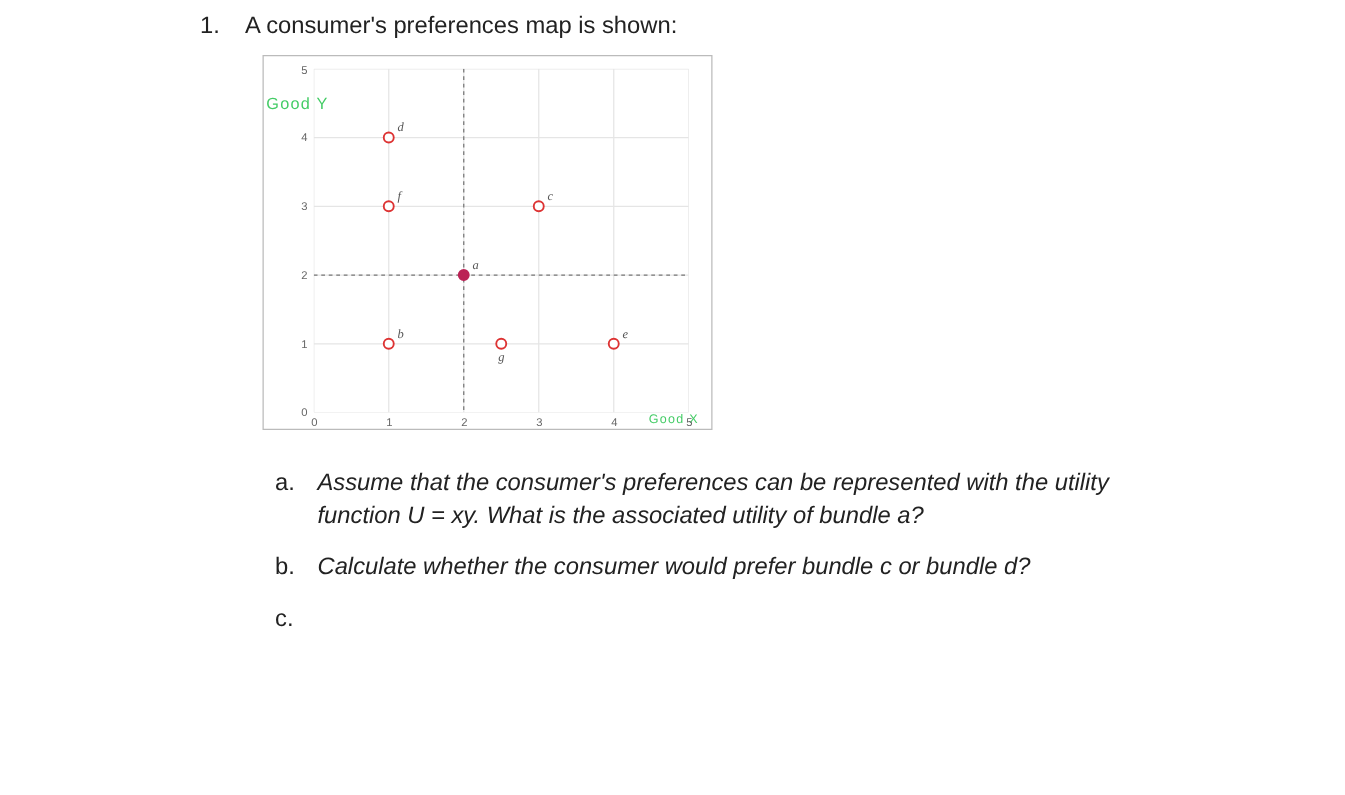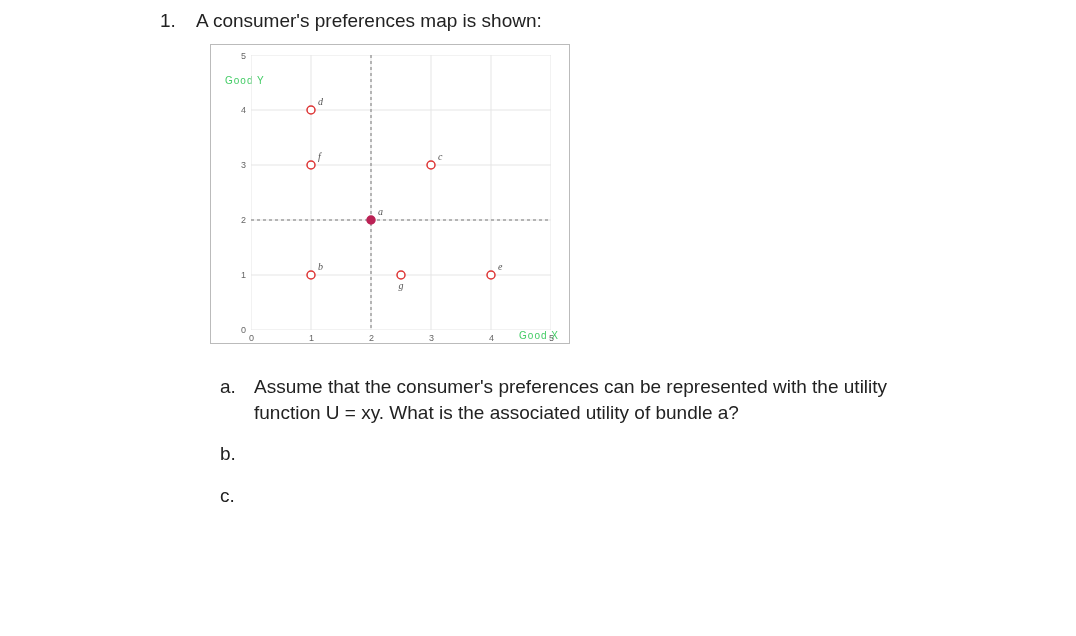--- a/index.html
+++ b/index.html
@@ -38,33 +38,33 @@
     top: 10px;
     width: 300px;   
     height: 275px;  
   }
   .grid line { stroke: #e5e5e5; stroke-width: 1; }
   .cross line { stroke: #777; stroke-dasharray: 3 3; stroke-width: 1; }
   .pt circle { fill: #fff; stroke: #d33; stroke-width: 1.5; r: 4; }
   .pt-center circle { fill: #b25; stroke: #b25; }
   .pt text { font-size: 10px; font-style: italic; fill: #555; font-family: Georgia, serif; }
   .axis-label-y {
-    position: absolute; left: 14px; top: 30px;
-    font-size: 10px; color: #4c6; letter-spacing: 1px;
+    position: absolute; left: 2px; top: 30px;
+    font-size: 13px; color: #4c6; letter-spacing: 1px;
   }
   .axis-label-x {
     position: absolute; right: 10px; bottom: 2px;
     font-size: 10px; color: #4c6; letter-spacing: 1px;
   }
   .tick-num { position:absolute; font-size:9px; color:#666; }
   
   .subs { margin-top: 30px; padding-left: 60px; }
   .sub-row { display:flex; gap:12px; font-size:19px; margin-bottom:16px; line-height:1.35; }
   .sub-row .sn { min-width: 22px; }
-  .sub-row .stxt { max-width: 640px; }
+  .sub-row .stxt { max-width: 640px; font-style: italic; }
 </style>
 </head>
 <body>
 
 <div class="page">
 
   <div class="q-row">
     <div class="num">1.</div>
     <div>A consumer's preferences map is shown:</div>
   </div>
@@ -139,19 +139,20 @@
     </svg>
   </div>
 
   <div class="subs">
     <div class="sub-row">
       <div class="sn">a.</div>
       <div class="stxt">Assume that the consumer's preferences can be represented with the utility function U = xy. What is the associated utility of bundle a?</div>
     </div>
     <div class="sub-row">
       <div class="sn">b.</div>
+      <div class="stxt">Calculate whether the consumer would prefer bundle c or bundle d?</div>
     </div>
     <div class="sub-row">
       <div class="sn">c.</div>
     </div>
   </div>
 
 </div>
 
 </body></html>

